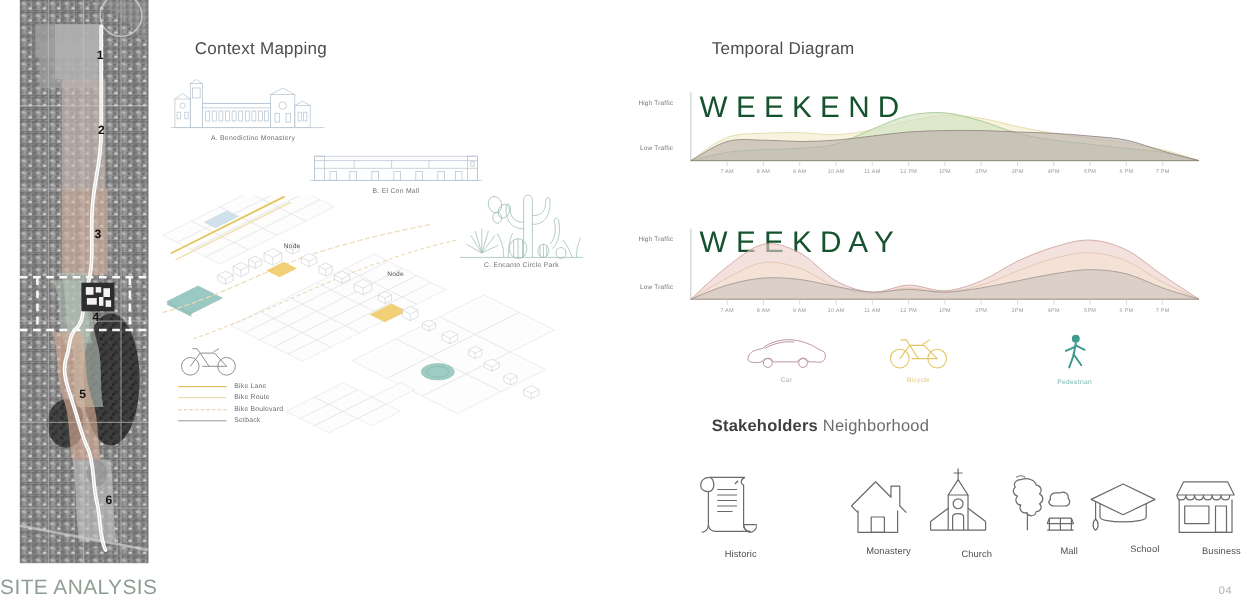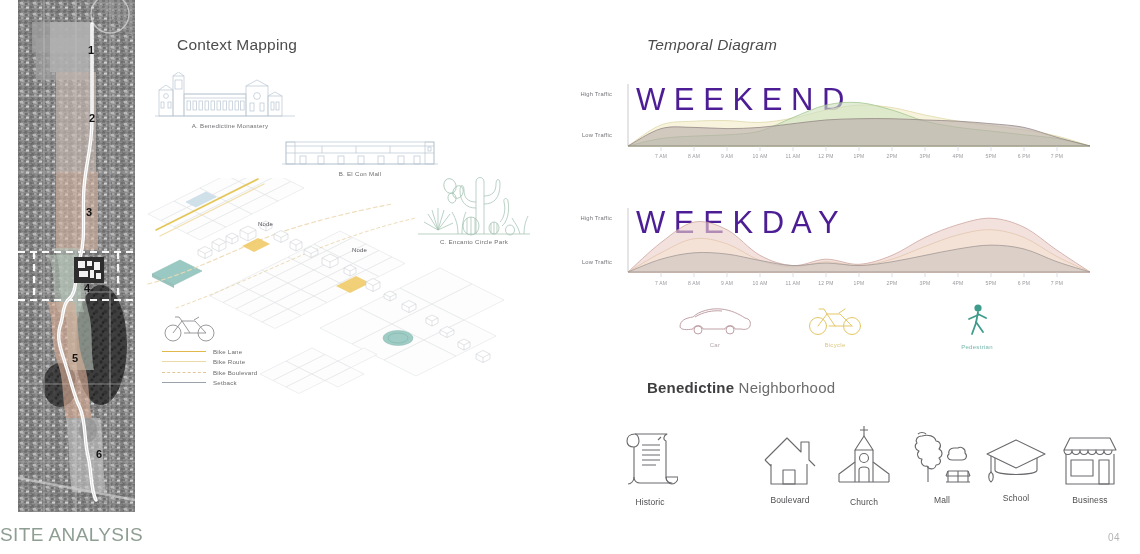--- a/index.html
+++ b/index.html
@@ -10,21 +10,21 @@
   .slide{position:absolute;inset:0;}
 
   
   .aerial-strip{position:absolute;left:18px;top:0;width:117px;height:512px;overflow:hidden;background:#8d8d8d;}
   .aerial-svg{display:block;width:117px;height:512px;}
   .seg-num{font-family:"Liberation Sans",sans-serif;font-size:11px;font-weight:700;fill:#111;}
 
   
   .h-section{position:absolute;font-size:15.5px;font-weight:400;color:#4d4d4f;letter-spacing:.2px;margin-left:32px;}
   .h-ctx{left:145px;top:36px;}
-  .h-temp{left:615px;top:36px;font-style:italic;}
+  .h-temp{left:615px;top:36px;}
   .h-stake{left:615px;top:379px;font-size:15px;}
   .h-stake b{font-weight:700;color:#3f3f41;}
   .h-stake span{font-weight:400;color:#6c6c6e;}
 
   
   .ill{position:absolute;}
   .ill-cap{position:absolute;font-size:6.2px;color:#6f6f72;letter-spacing:.25px;text-align:center;white-space:nowrap;}
 
   
   .isoplan{position:absolute;left:140px;top:178px;width:400px;height:250px;}
@@ -38,30 +38,30 @@
   .lg-txt{font-size:6.2px;color:#6a6a6d;letter-spacing:.2px;white-space:nowrap;}
 
   
   .chart-wrap{position:absolute;}
   .chart-wrap.weekend{left:566px;top:78px;width:530px;height:80px;}
   .chart-wrap.weekday{left:566px;top:202px;width:530px;height:82px;}
   .ax-lbl{position:absolute;font-size:5.8px;color:#74747a;letter-spacing:.2px;white-space:nowrap;text-align:right;}
   .ax-high{left:0px;}
   .ax-low{left:0px;}
   .tick-lbl{position:absolute;font-size:5px;color:#9a9aa0;letter-spacing:.2px;white-space:nowrap;}
-  .watermark{position:absolute;font-size:31px;font-weight:400;color:#4c1d95;letter-spacing:0;user-select:none;}
+  .watermark{position:absolute;font-size:27px;font-weight:400;color:#14532d;letter-spacing:0;user-select:none;}
 
   
   .mode-legend{position:absolute;left:660px;top:305px;width:400px;height:50px;}
   .mode{position:absolute;text-align:center;width:110px;}
   .mode-cap{font-size:6px;letter-spacing:.3px;margin-top:1px;}
 
   
   .stake-row{position:absolute;left:612px;top:428px;width:510px;height:90px;}
-  .stake{position:absolute;width:76px;text-align:center;}
+  .stake{position:absolute;width:76px;text-align:right;}
   .stake-cap{font-size:8.5px;color:#4f4f52;letter-spacing:.1px;margin-top:3px;}
 
   
   .footer-title{position:absolute;left:0px;top:524px;font-size:19px;color:#8e9e92;letter-spacing:.4px;font-weight:400;}
   .page-num{position:absolute;left:1108px;top:532px;font-size:10px;color:#b4b4b7;letter-spacing:.5px;}
 </style>
 </head>
 <body>
 
 <div class="slide">
@@ -619,21 +619,21 @@
           <path d="M16 20 L12 31"></path>
           <path d="M16 19 L23 29"></path>
           <path d="M18 12 L9 16"></path>
           <path d="M18 11 L26 15"></path>
         </g>
       </svg>
       <div class="mode-cap" style="color:#73b7ab;">Pedestrian</div>
     </div>
   </div>
 
-  <div class="h-section h-stake"><b>Benedictine</b><span> Neighborhood</span></div>
+  <div class="h-section h-stake"><b>Stakeholders</b><span> Neighborhood</span></div>
 
   <div class="stake-row">
 
     <div class="stake" style="left:0px;top:0px;">
       <svg width="56" height="62" viewBox="0 0 56 62" xmlns="http://www.w3.org/2000/svg">
         <g fill="none" stroke="#6a6a6e" stroke-width="1.1" stroke-linejoin="round">
           <path d="M13 6 C8 6 5 9 5 13 C5 17 8 19 12 19 L12 49 C12 53 9 56 6 56"></path>
           <path d="M13 6 L45 6 C41 8 41 12 44 13 L44 49 C44 53 47 55 50 55 L18 55 C15 55 12 53 12 49"></path>
           <path d="M12 19 C15 19 17 16 17 13 C17 9 15 6 13 6"></path>
           <path d="M44 49 C44 53 47 56 50 56 C53 56 56 53 56 49 L44 49"></path>
@@ -647,21 +647,21 @@
 
     <div class="stake" style="left:140px;top:6px;">
       <svg width="58" height="54" viewBox="0 0 58 54" xmlns="http://www.w3.org/2000/svg">
         <g fill="none" stroke="#6a6a6e" stroke-width="1.1" stroke-linejoin="round">
           <path d="M4 26 L26 4 L40 18 L40 8 L48 8 L48 26 L54 32"></path>
           <path d="M4 26 L10 32"></path>
           <path d="M10 30 L10 50 L46 50 L46 30"></path>
           <rect x="22" y="36" width="12" height="14"></rect>
         </g>
       </svg>
-      <div class="stake-cap">Boulevard</div>
+      <div class="stake-cap">Monastery</div>
     </div>
 
     <div class="stake" style="left:214px;top:-4px;">
       <svg width="62" height="66" viewBox="0 0 62 66" xmlns="http://www.w3.org/2000/svg">
         <g fill="none" stroke="#6a6a6e" stroke-width="1.1" stroke-linejoin="round">
           <path d="M31 2 V12 M27 6 H35"></path>
           <path d="M31 12 L22 26 L40 26 Z"></path>
           <path d="M22 26 V58 M40 26 V58"></path>
           <circle cx="31" cy="34" r="4.5"></circle>
           <path d="M22 38 L6 50 L6 58 M40 38 L56 50 L56 58"></path>

